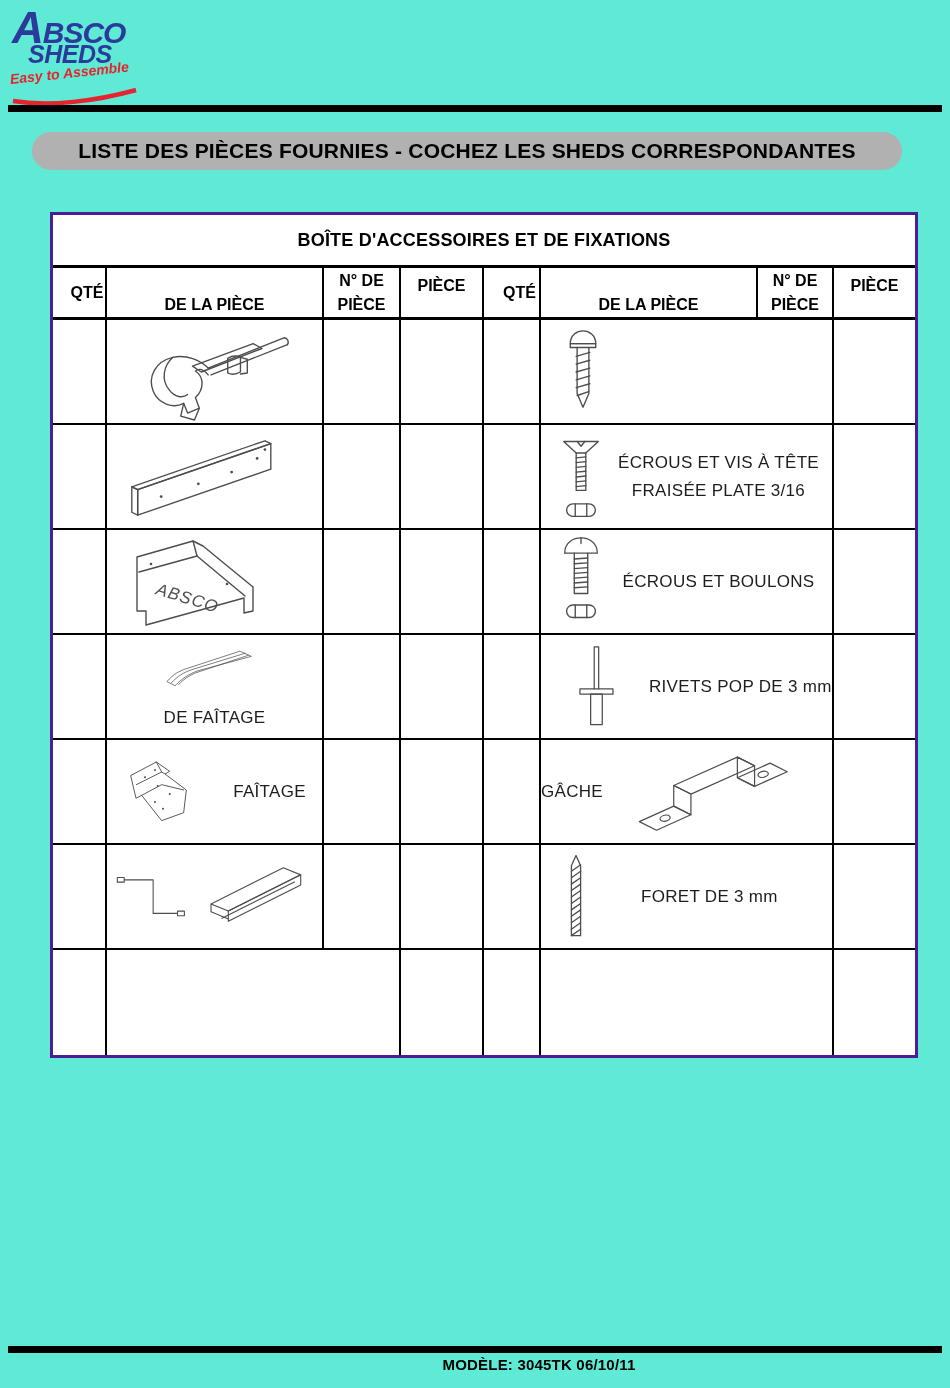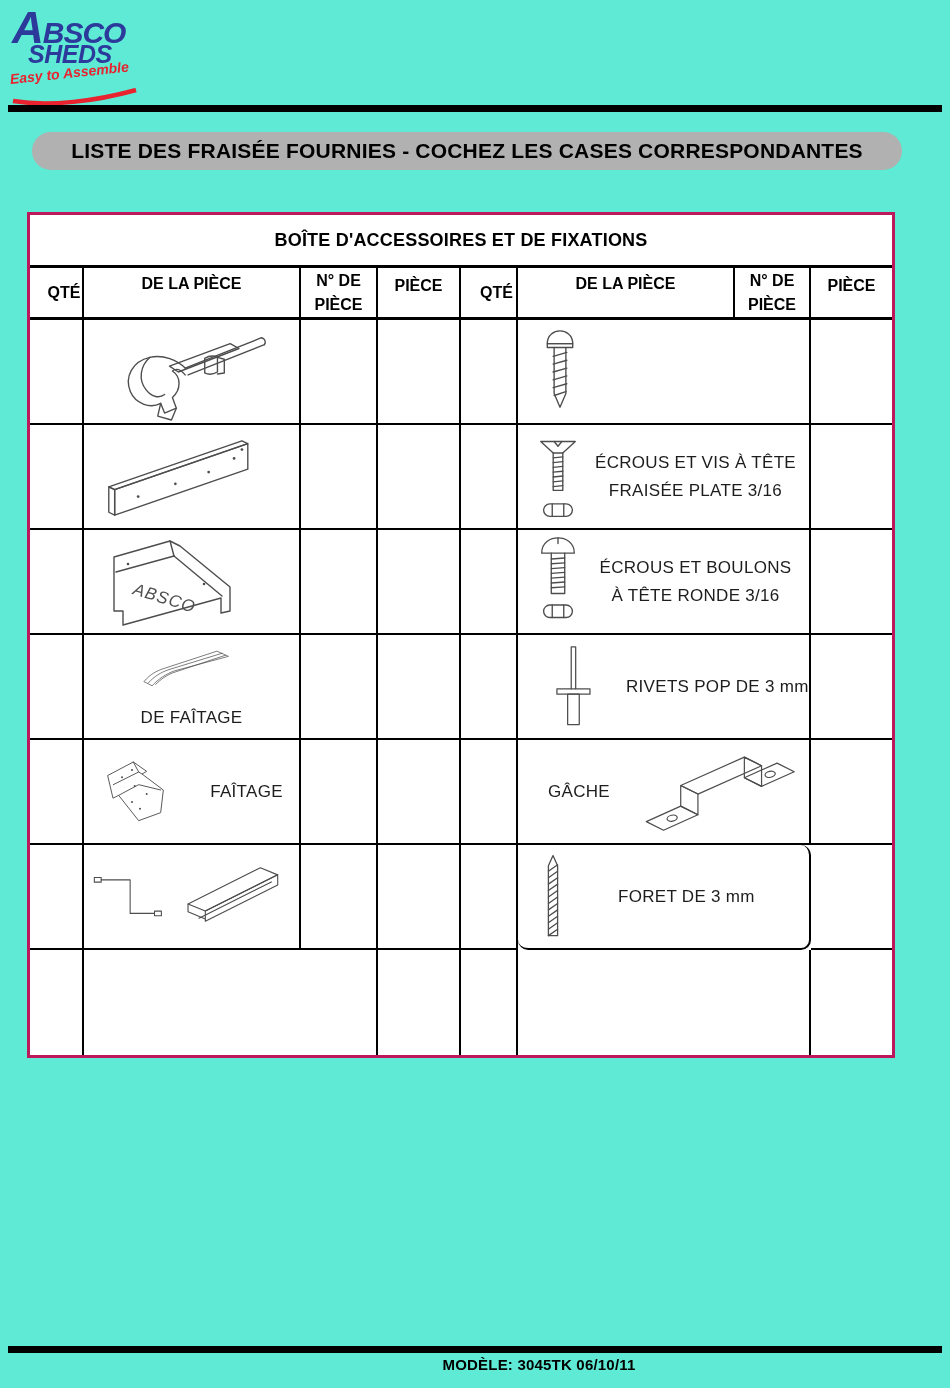--- a/index.html
+++ b/index.html
@@ -24,54 +24,54 @@
   .rule-top    { position:absolute; left:8px;  top:105px;  width:934px; height:7px; background:#000; }
   .rule-bottom { position:absolute; left:8px;  top:1346px; width:934px; height:7px; background:#000; }
 
   
   .title-bar { position:absolute; left:32px; top:132px; width:870px; height:38px;
                background:#b1b1b1; border-radius:19px; display:flex; align-items:center;
                justify-content:center; font-weight:bold; font-size:21px; color:#000;
                letter-spacing:0.2px; }
 
   
-  .ptable { position:absolute; left:27px; top:212px; width:862px; border:3px solid #be185d; background:#fff; }
+  .ptable { position:absolute; left:50px; top:212px; width:862px; border:3px solid #4c1d95; background:#fff; }
   .t-title { height:50px; border-bottom:3px solid #000; display:flex; align-items:center;
              justify-content:center; font-weight:bold; font-size:18px; letter-spacing:0.2px; }
   .t-grid { display:grid; grid-template-columns:54px 217px 77px 83px 57px 217px 76px 81px;
             grid-template-rows:52px repeat(7,105px); }
   .t-grid > div { border-right:2px solid #000; border-bottom:2px solid #000; min-width:0; }
   .t-grid > div.col-last { border-right:none; }
   .t-grid > div.row-last { border-bottom:none; }
   .t-grid > div.hb { border-bottom:3px solid #000; }
   .sp2 { grid-column: span 2; }
 
   .hc { font-weight:bold; font-size:16px; display:flex; flex-direction:column;
         align-items:center; text-align:center; }
   .h-qty   { justify-content:center;padding-left:16px; }
-  .h-desc  { justify-content:flex-end; padding-bottom:24px; }
+  .h-desc  { justify-content:flex-end; padding-bottom:3px; }
   .h-no    { justify-content:center; line-height:1.5; }
   .h-piece { justify-content:flex-start; padding-top:9px; }
 
   .c { display:flex; align-items:center; }
   .plabel { font-size:17px; color:#1d1d1d; letter-spacing:0.3px; white-space:nowrap; }
   .lbl2 { font-size:17px; color:#1d1d1d; letter-spacing:0.3px; text-align:center;
           line-height:1.6; flex:1; }
 
   .cell-r1l { justify-content:center; }
   .cell-r2l { justify-content:center; }
   .cell-r3l { padding-left:20px; }
   .cell-r4l { justify-content:center; gap:8px;flex-direction:column; }
   .cell-r5l { justify-content:center; gap:10px; }
   .cell-r6l { justify-content:center; gap:8px; }
   .cell-r1r { padding-left:22px; align-items:center; }
   .cell-rbolt { padding-left:16px; }
   .cell-r4r { padding-left:30px; gap:28px; }
-  .cell-r5r { padding-left:30px; gap:26px; }
-  .cell-r6r { padding-left:22px; gap:52px;border-radius:10px; }
+  .cell-r5r { gap:26px; }
+  .cell-r6r { padding-left:22px; gap:52px; }
 
   svg.part { flex:none; }
   svg.part path, svg.part rect, svg.part ellipse, svg.part polyline
     { fill:none; stroke:#4d4d4d; stroke-width:1.4; stroke-linejoin:round; stroke-linecap:round; }
   svg.part .dot { fill:#4d4d4d; stroke:none; }
   svg.part text { stroke:none; fill:#4f4f4f; }
 
   
   .footer-text { position:absolute; left:64px; top:1356px; width:950px; text-align:center;
                  font-weight:bold; font-size:15px; color:#000; letter-spacing:0.2px; }
@@ -86,21 +86,21 @@
     <div class="logo-line2">SHEDS</div>
     <div class="logo-tagline">Easy to Assemble</div>
     <svg class="logo-swoosh" width="130" height="18" viewBox="0 0 130 18">
       <path d="M3,13 C40,19 86,13 126,2" stroke="#e8222e" stroke-width="4.5" fill="none"></path>
     </svg>
   </div>
 
   <div class="rule-top"></div>
 
   <div class="title-bar">
-    <span>LISTE DES FRAISÉE FOURNIES - COCHEZ LES CASES CORRESPONDANTES</span>
+    <span>LISTE DES PIÈCES FOURNIES - COCHEZ LES SHEDS CORRESPONDANTES</span>
   </div>
 
   <div class="ptable">
     <div class="t-title">BOÎTE D'ACCESSOIRES ET DE FIXATIONS</div>
     <div class="t-grid">
 
       <div class="hc h-qty hb">QTÉ</div>
       <div class="hc h-desc hb">DE LA PIÈCE</div>
       <div class="hc h-no hb">
         <span>N° DE</span>
@@ -193,21 +193,20 @@
         <svg class="part" width="48" height="96" viewBox="0 0 46 100">
           <path d="M6,20 C6,8 16,4 23,4 C30,4 40,8 40,20 Z"></path>
           <path d="M23,4 L23,10"></path>
           <path d="M16,20 L16,62 L30,62 L30,20"></path>
           <path d="M16,26 L30,25 M16,31 L30,30 M16,36 L30,35 M16,41 L30,40 M16,46 L30,45 M16,51 L30,50 M16,56 L30,55"></path>
           <rect x="8" y="74" width="30" height="13" rx="6.5"></rect>
           <path d="M17,74 L17,87 M29,74 L29,87"></path>
         </svg>
         <div class="lbl2">
           <div>ÉCROUS ET BOULONS</div>
-          <div>À TÊTE RONDE 3/16</div>
         </div>
       </div>
       <div class="c col-last"></div>
 
       <div class="c"></div>
       <div class="c cell-r4l">
         <svg class="part" width="104" height="54" viewBox="0 0 200 100">
           <path d="M8,66 C20,52 32,46 44,42 L148,8 L170,18 L66,46 C52,51 34,62 24,74 Z"></path>
           <path d="M16,69 C28,56 40,49 54,44 L158,12"></path>
           <path d="M30,72 C40,62 50,55 62,50 L164,16"></path>

